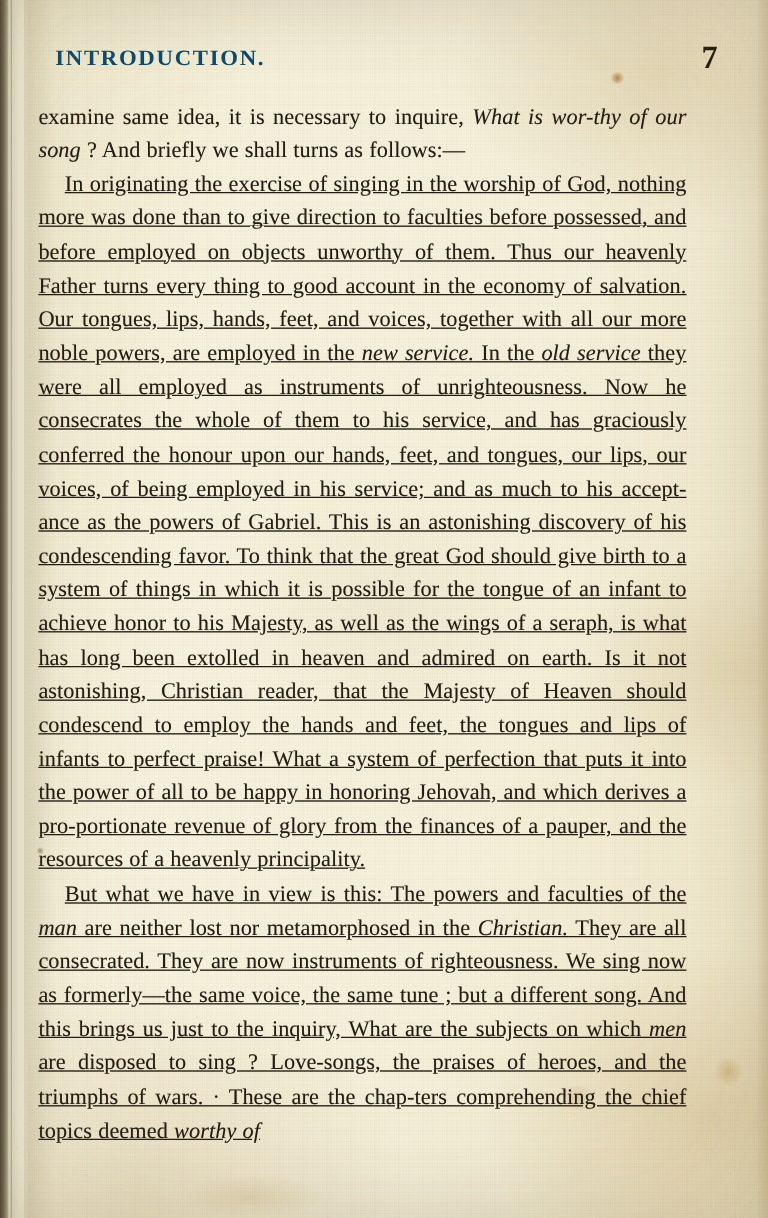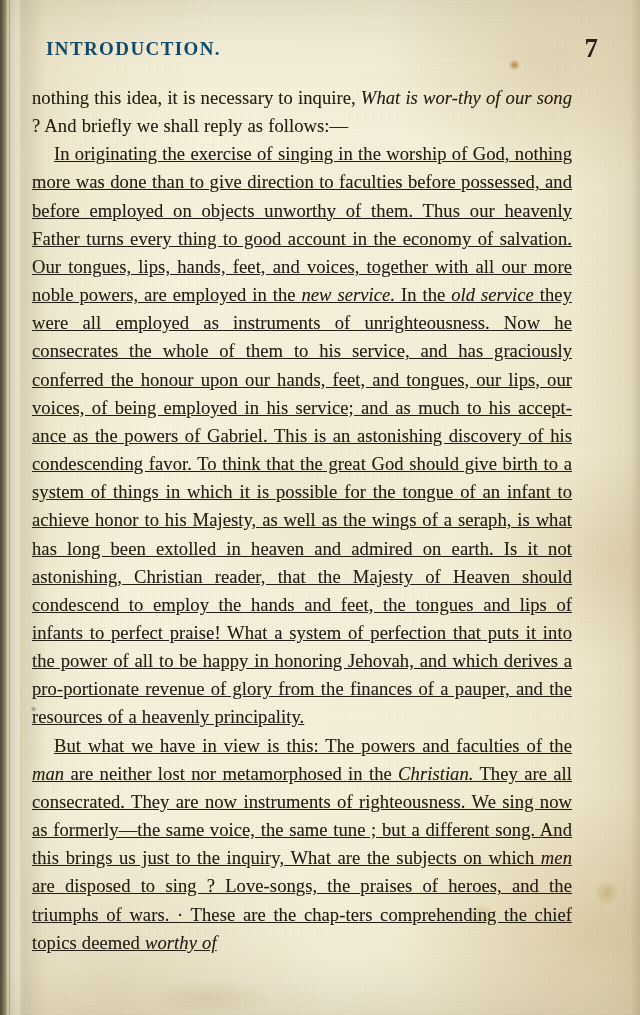--- a/index.html
+++ b/index.html
@@ -163,19 +163,19 @@
   <div class="fox" id="fox-low"></div>
   <div class="fox" id="fox-left"></div>
   <div class="fox" id="fox-bottom"></div>
 
   <div id="running-head">
     <div id="head-title">INTRODUCTION.</div>
     <div id="page-number">7</div>
   </div>
 
   <div id="text-block">
-      <p class="para"><span>nothing this idea, it is necessary to inquire, </span><span class="it">What is wor-thy of our song</span><span> ? And briefly we shall reply as follows:—</span></p>
+      <p class="para"><span>examine same idea, it is necessary to inquire, </span><span class="it">What is wor-thy of our song</span><span> ? And briefly we shall turns as follows:—</span></p>
       <p class="para indent"><span>In originating the exercise of singing in the worship of God, nothing more was done than to give direction to faculties before possessed, and before employed on objects unworthy of them. Thus our heavenly Father turns every thing to good account in the economy of salvation. Our tongues, lips, hands, feet, and voices, together with all our more noble powers, are employed in the </span><span class="it">new service.</span><span> In the </span><span class="it">old service</span><span> they were all employed as instruments of unrighteousness. Now he consecrates the whole of them to his service, and has graciously conferred the honour upon our hands, feet, and tongues, our lips, our voices, of being employed in his service; and as much to his accept-ance as the powers of Gabriel. This is an astonishing discovery of his condescending favor. To think that the great God should give birth to a system of things in which it is possible for the tongue of an infant to achieve honor to his Majesty, as well as the wings of a seraph, is what has long been extolled in heaven and admired on earth. Is it not astonishing, Christian reader, that the Majesty of Heaven should condescend to employ the hands and feet, the tongues and lips of infants to perfect praise! What a system of perfection that puts it into the power of all to be happy in honoring Jehovah, and which derives a pro-portionate revenue of glory from the finances of a pauper, and the resources of a heavenly principality.</span></p>
       <p class="para indent"><span>But what we have in view is this: The powers and faculties of the </span><span class="it">man</span><span> are neither lost nor metamorphosed in the </span><span class="it">Christian.</span><span> They are all consecrated. They are now instruments of righteousness. We sing now as formerly—the same voice, the same tune ; but a different song. And this brings us just to the inquiry, What are the subjects on which </span><span class="it">men</span><span> are disposed to sing ? Love-songs, the praises of heroes, and the triumphs of wars. · These are the chap-ters comprehending the chief topics deemed </span><span class="it">worthy of</span></p>
     </div>
 
   <div id="vignette"></div>
 </div>
 
 </body></html>

